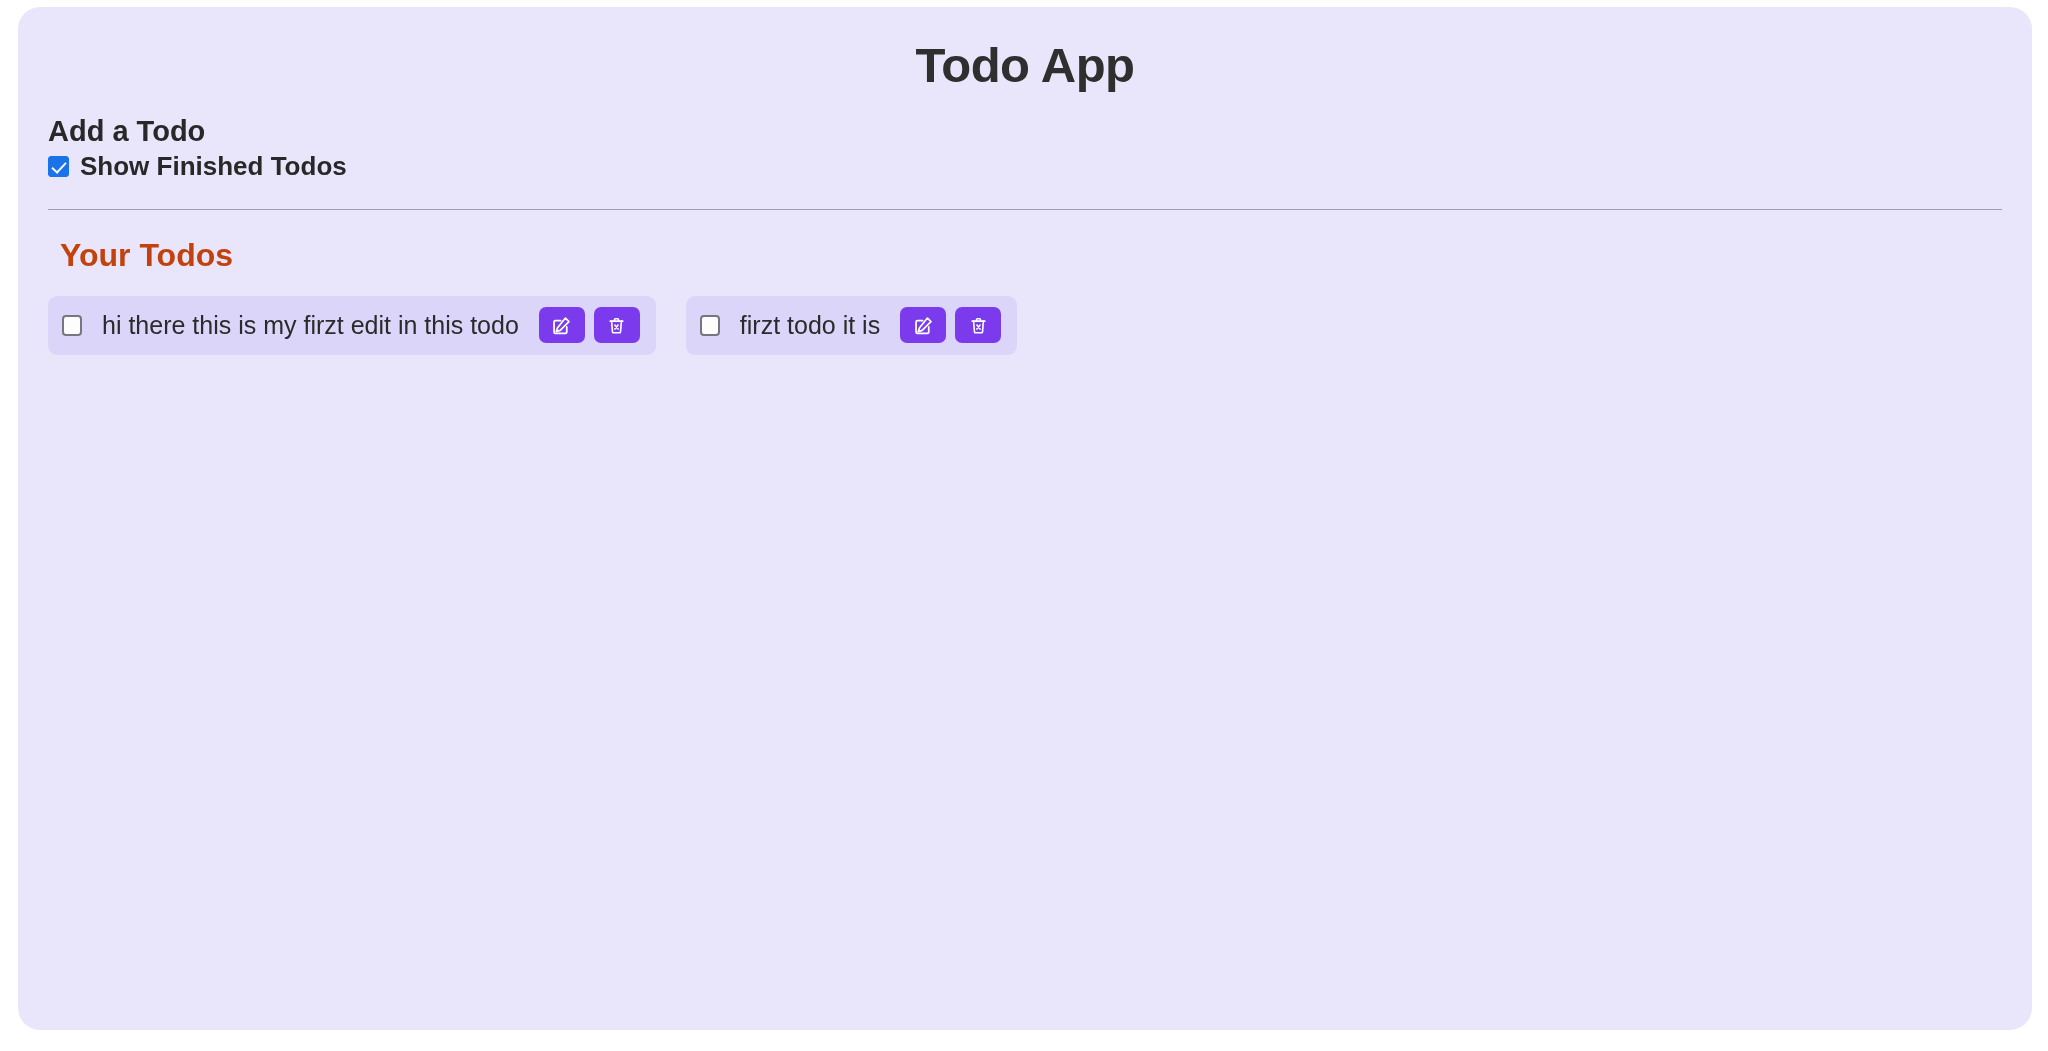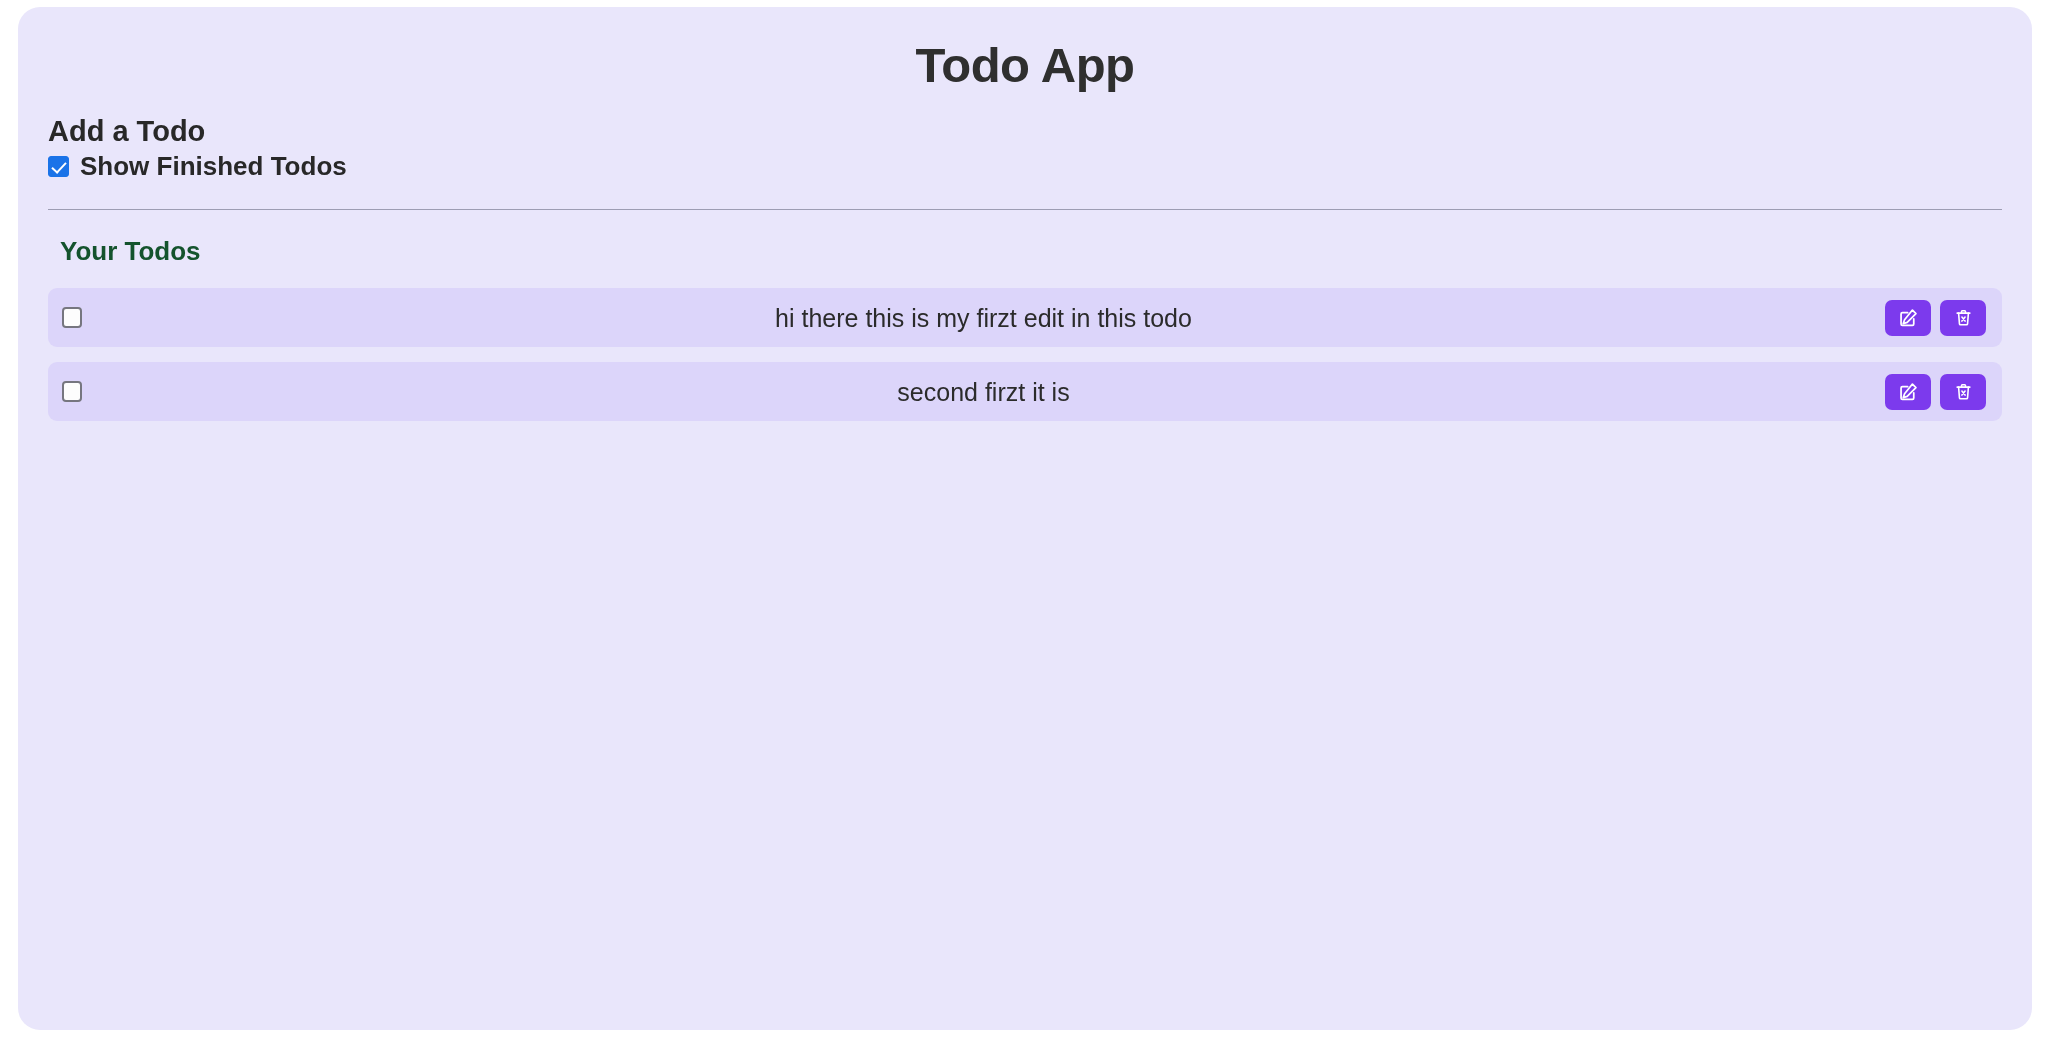--- a/index.html
+++ b/index.html
@@ -123,31 +123,31 @@
   }
 
   .divider {
     margin: 27px 30px 0 30px;
     height: 0;
     border-top: 1px solid #9d9db3;
   }
 
   .section-title {
     margin: 26px 0 0 42px;
-    font-size: 26px;
-    font-weight: bold;
-    color: #14532d;
+    font-size: 32px;
+    font-weight: bold;
+    color: #c2410c;
     line-height: 1.2;
   }
 
   .todo-list {
     margin: 21px 30px 3px 30px;
     display: flex;
-    flex-direction: column;
-    gap: 15px;
+    flex-direction: row;
+    gap: 30px;
   }
 
   .todo-row {
     position: relative;
     height: 59px;
     background: #dcd5fa;
     border-radius: 9px;
     display: flex;
     align-items: center;
     padding: 0 16px 0 14px;
@@ -240,21 +240,21 @@
               <path d="M5.8 6.5 L6.9 20 a1.2 1.2 0 0 0 1.2 1.1 H15.9 a1.2 1.2 0 0 0 1.2 -1.1 L18.2 6.5"></path>
               <path d="M10 11.5 L14 16.5 M14 11.5 L10 16.5"></path>
             </svg>
           </span>
         </button>
       </span>
     </div>
 
     <div class="todo-row">
       <span class="cb-unchecked"></span>
-      <span class="todo-text">second firzt it is</span>
+      <span class="todo-text">firzt todo it is</span>
       <span class="row-actions">
         <button class="icon-btn">
           <span>
             <svg width="21" height="21" viewBox="0 0 24 24" fill="none" stroke="#ffffff" stroke-width="2" stroke-linecap="round" stroke-linejoin="round">
               <path d="M16.5 3.5 L20.5 7.5 L10.5 17.5 L6 19 L7.5 14.5 Z"></path>
               <path d="M18 13.5 V19.5 a1.5 1.5 0 0 1 -1.5 1.5 H5 a1.5 1.5 0 0 1 -1.5 -1.5 V8 a1.5 1.5 0 0 1 1.5 -1.5 H11"></path>
             </svg>
           </span>
         </button>
         <button class="icon-btn">

